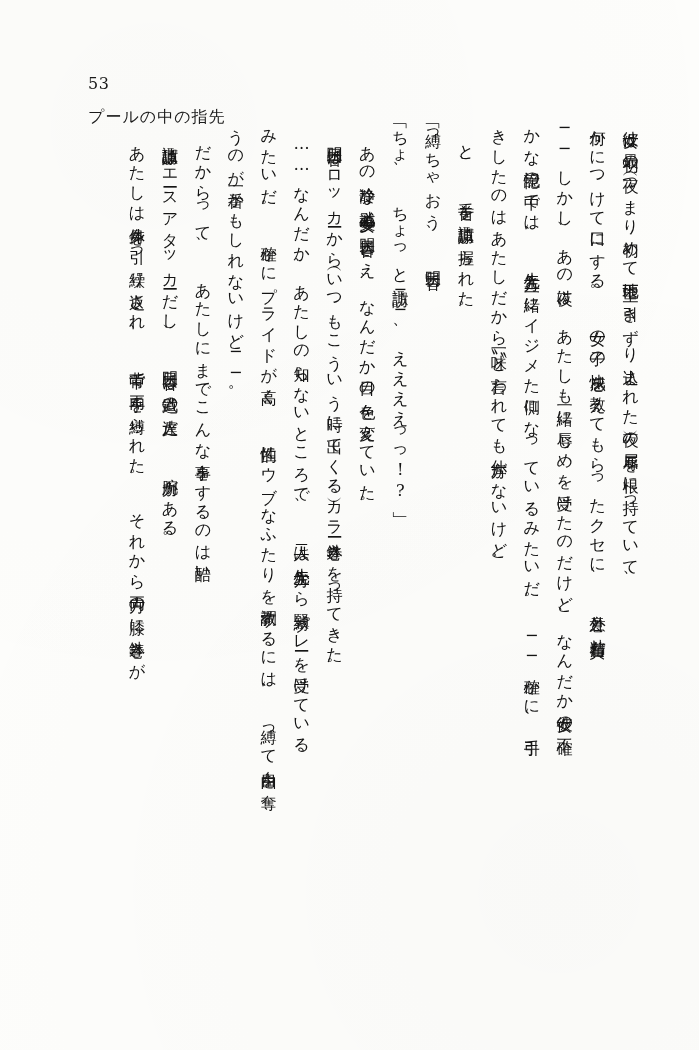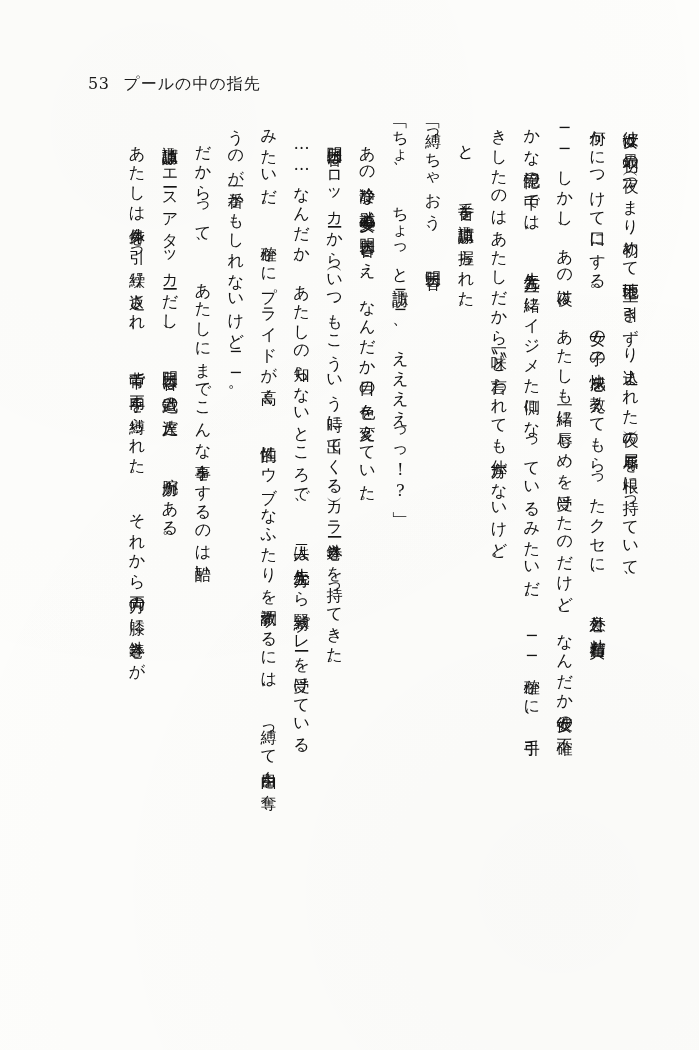--- a/index.html
+++ b/index.html
@@ -35,20 +35,21 @@
     position: absolute;
     top: 74px;
     left: 88px;
     display: flex;
     align-items: baseline;
     gap: 14px;
     font-size: 16.5px;
     letter-spacing: 0.5px;
     color: #1a1a1a;
     white-space: nowrap;
+    flex-direction: column;
   }
   .header .folio {
     font-family: "DejaVu Serif", "Liberation Serif", serif;
     font-size: 16px;
   }
   .header .runtitle {
     font-size: 16px;
     letter-spacing: 1px;
   }
 

